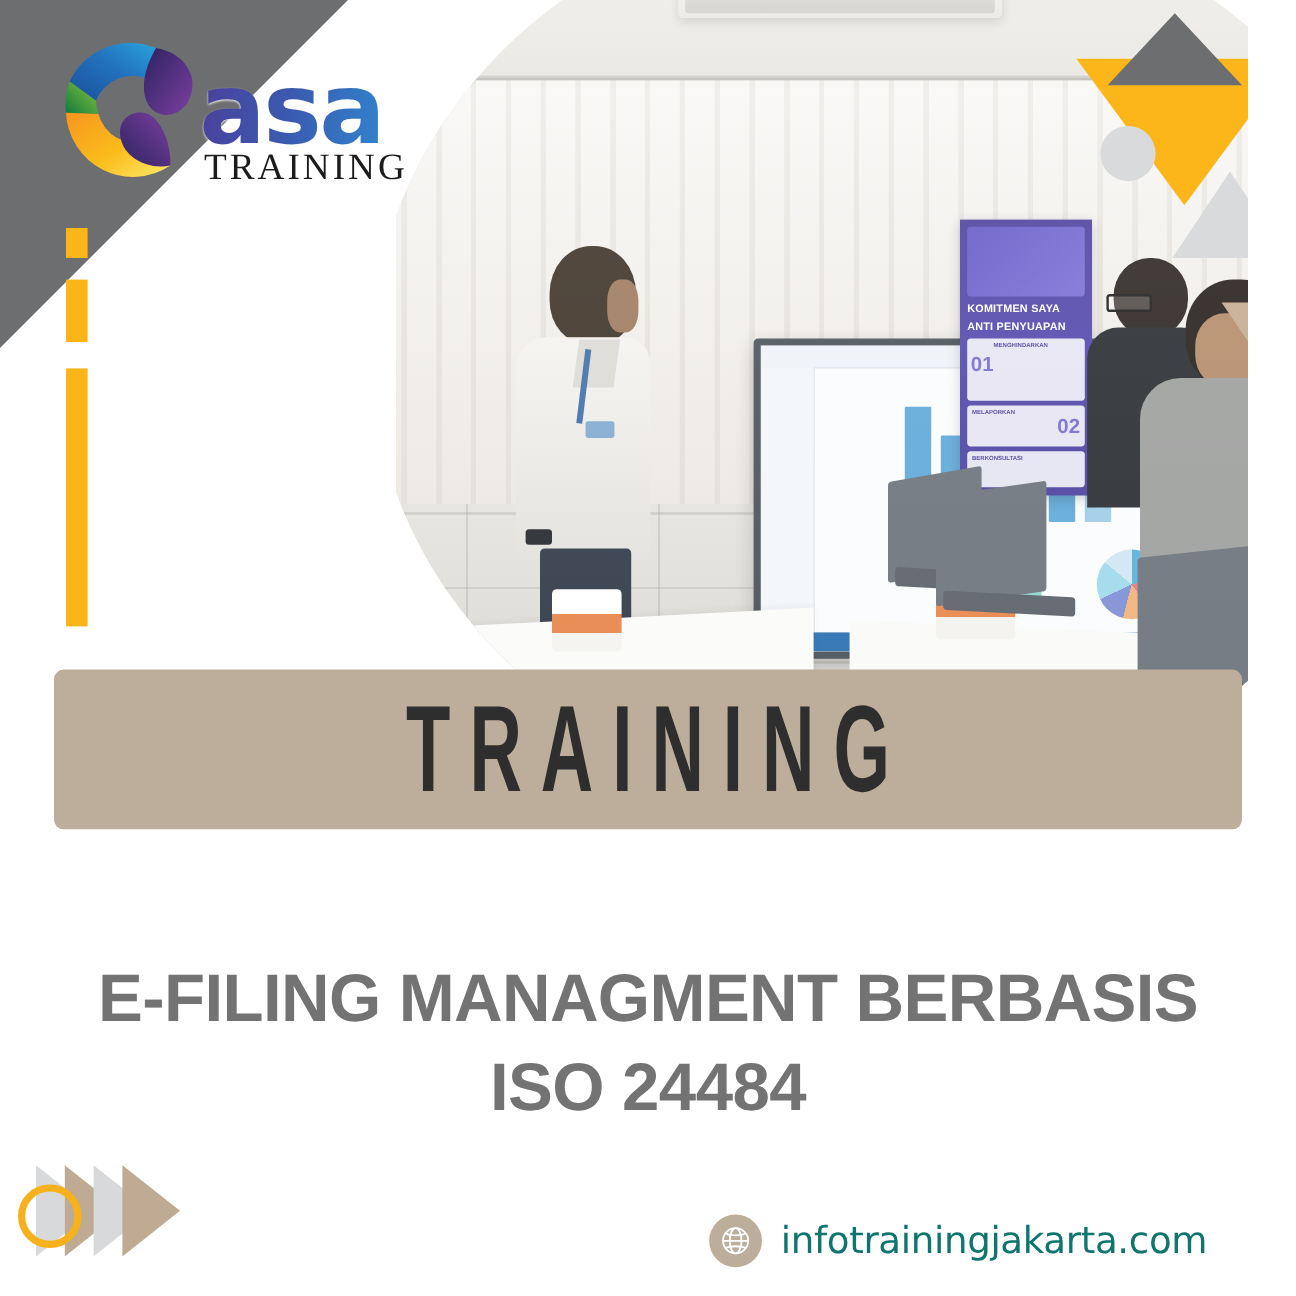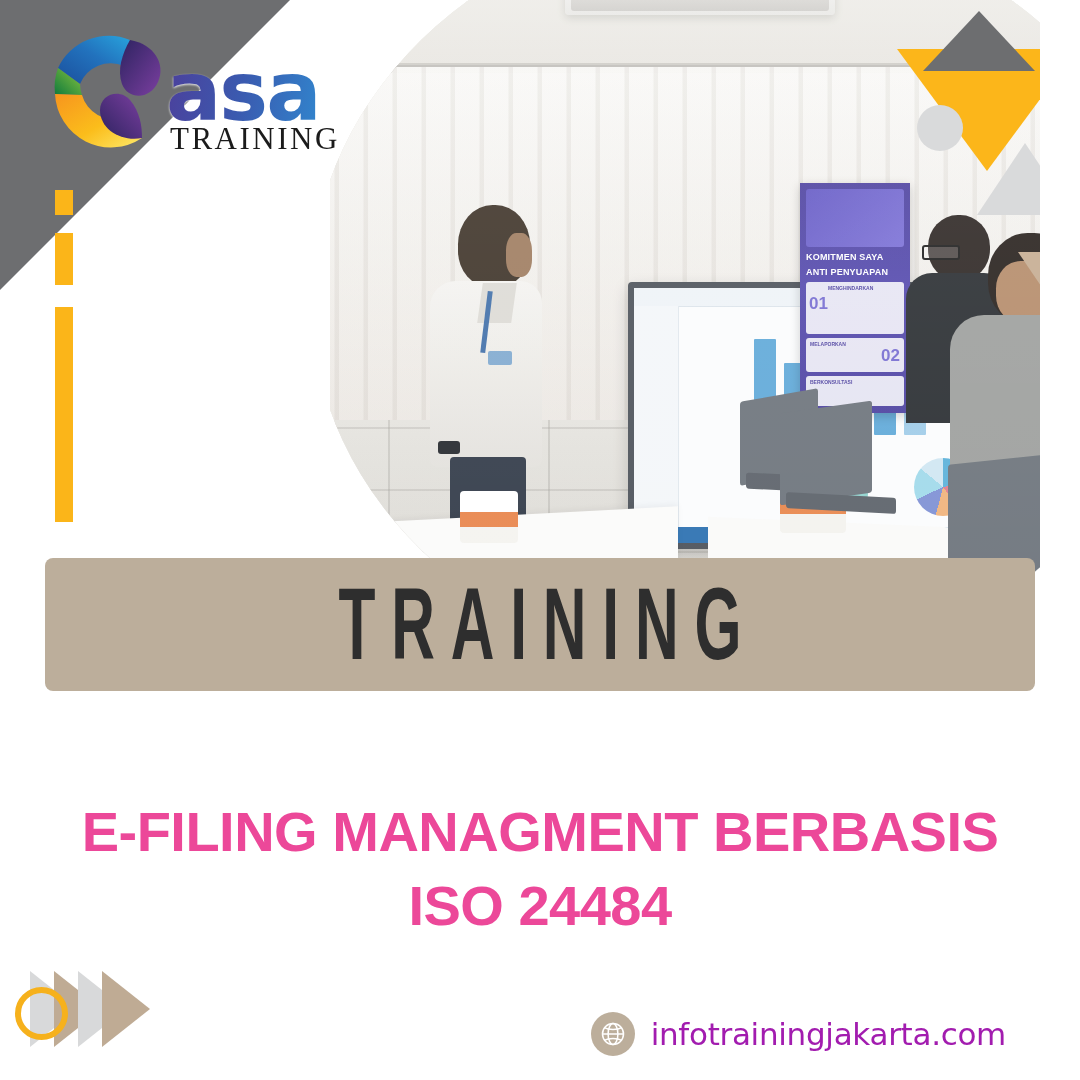--- a/index.html
+++ b/index.html
@@ -154,38 +154,38 @@
   .banner-text{
     font-family:"Liberation Sans Narrow","Liberation Sans",sans-serif;
     font-size:84px;font-weight:bold;color:#2e2e2e;
     letter-spacing:22px;transform:scaleX(.72) scaleY(1.22);transform-origin:center;
     white-space:nowrap;padding-left:22px;
   }
 
   
   .title{
     position:absolute;left:50px;top:795px;width:980px;z-index:7;
-    text-align:center;color:#ec4899;
+    text-align:center;color:#737373;
     font-size:56px;font-weight:bold;line-height:1.32;letter-spacing:-0.5px;
   }
   .title .l2{display:block;}
 
   
   .arrows{position:absolute;left:10px;top:962px;width:200px;height:100px;z-index:7;}
   .arw{position:absolute;width:0;height:0;border-top:38px solid transparent;border-bottom:38px solid transparent;}
   .arw1{left:20px;top:9px;border-left:48px solid #d8d9da;}
   .arw2{left:44px;top:9px;border-left:48px solid #bfab94;}
   .arw3{left:68px;top:9px;border-left:48px solid #d8d9da;}
   .arw4{left:92px;top:9px;border-left:48px solid #bfab94;}
   .arw-circle{position:absolute;left:5px;top:25px;width:41px;height:41px;border:6px solid #f6b11c;border-radius:50%;background:transparent;z-index:2;}
 
   
   .footer{position:absolute;right:34px;top:1012px;display:flex;align-items:center;gap:16px;z-index:7;}
   .globe{width:44px;height:44px;border-radius:50%;background:#bcae9b;display:flex;align-items:center;justify-content:center;}
-  .site{font-size:31px;color:#a21caf;letter-spacing:-0.3px;font-family:"DejaVu Sans",sans-serif;}
+  .site{font-size:31px;color:#0f766e;letter-spacing:-0.3px;font-family:"DejaVu Sans",sans-serif;}
 </style>
 </head>
 <body>
 
 <div class="stage">
 
   <div class="photo-wrap">
     <div class="photo-mask">
       <div class="photo">
         <div class="ph-ceiling"></div>

